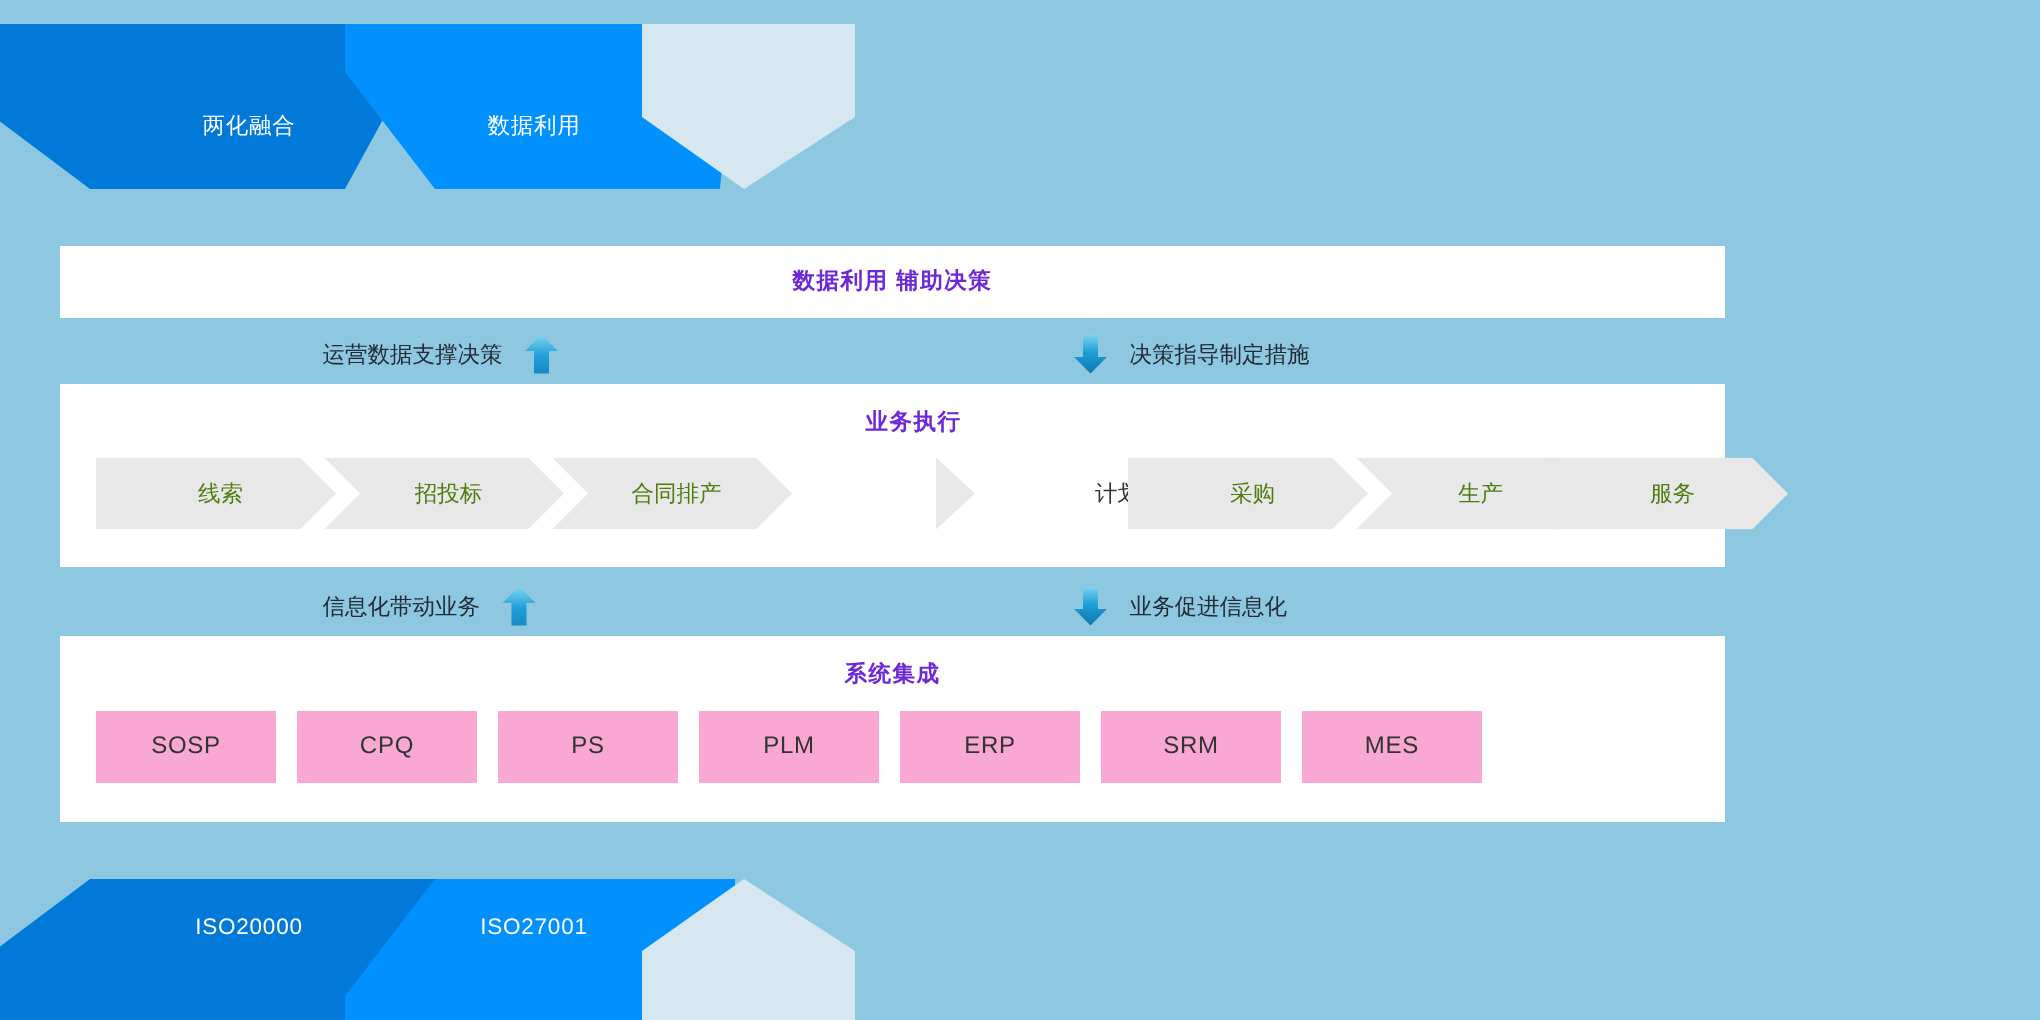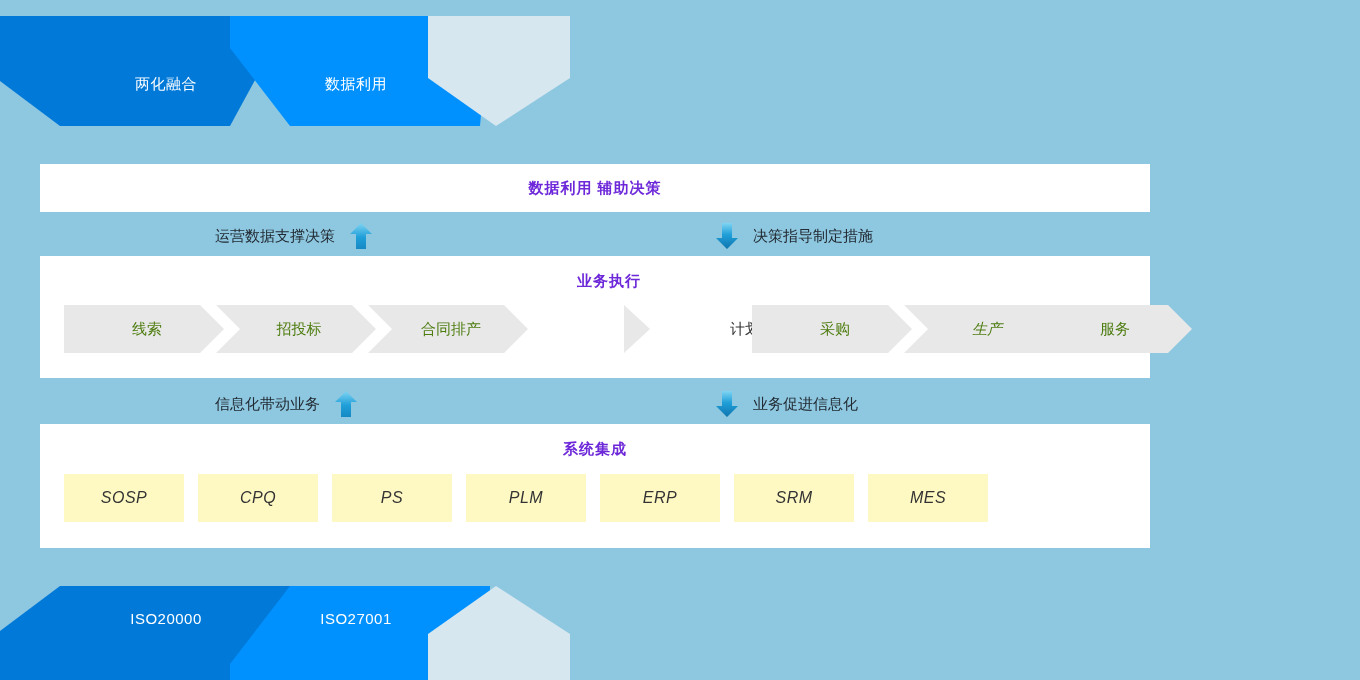--- a/index.html
+++ b/index.html
@@ -198,28 +198,27 @@
     position: absolute;
     left: 24px;
     top: 50px;
     height: 48px;
     display: flex;
     gap: 14px;
   }
   .sys-box {
     width: 120px;
     height: 48px;
-    background: #fef9c3;
+    background: #f9a8d4;
     display: flex;
     align-items: center;
     justify-content: center;
     font-size: 16px;
     color: #333333;
     letter-spacing: 0.5px;
-    font-style: italic;
   }
 </style>
 </head>
 <body>
 
 <div class="stage">
 
   <div class="band top">
     <div class="band-shape top-s1"></div>
     <div class="band-shape top-s2"></div>
@@ -279,21 +278,21 @@
       </div>
 
       <div class="chev pointer" style="left:560px; width:26px;"></div>
 
       <div class="chev head" style="left:610px; width:136px; background:transparent;">
         <span style="color:#333333;">计划</span>
       </div>
       <div class="chev head" style="left:688px; width:160px;">
         <span>采购</span>
       </div>
-      <div class="chev mid" style="left:840px; width:160px;font-style:italic;">
+      <div class="chev mid" style="left:840px; width:160px;">
         <span>生产</span>
       </div>
       <div class="chev mid" style="left:968px; width:160px;">
         <span>服务</span>
       </div>
     </div>
   </div>
 
   <div class="connector" id="connector-bottom">
 

